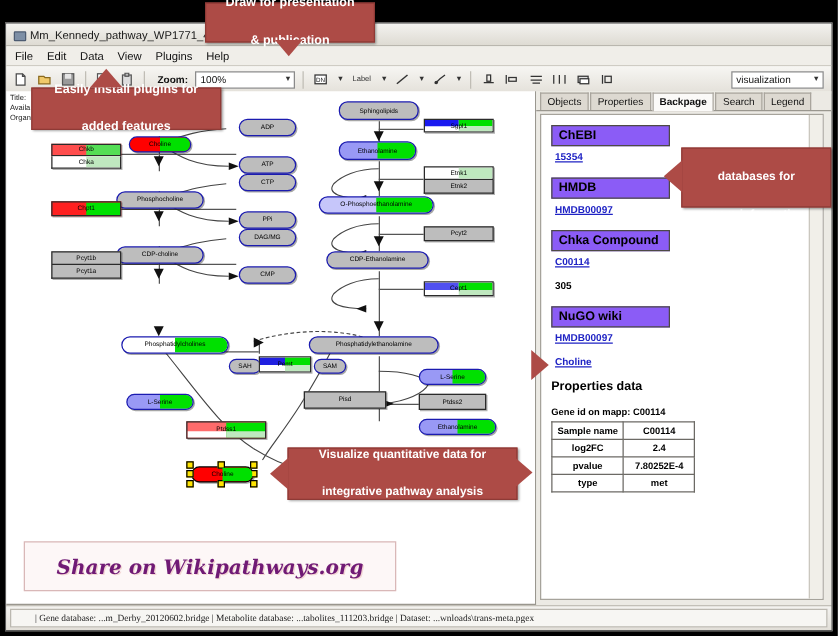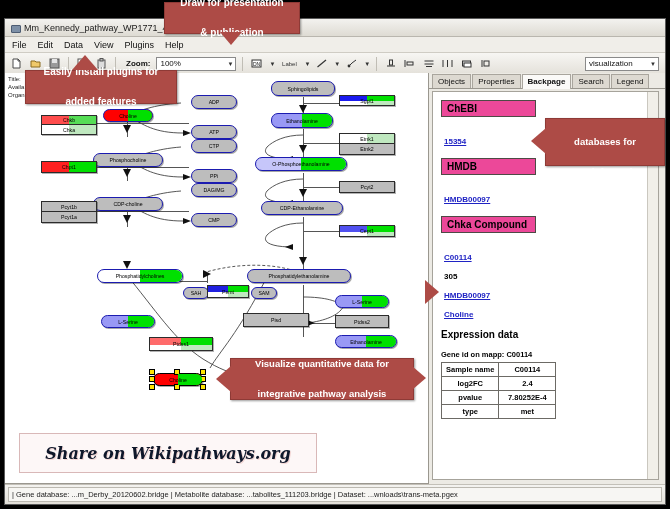--- a/index.html
+++ b/index.html
@@ -44,38 +44,38 @@
   .tab{font-size:8px;padding:2px 5px 1px 5px;background:#ddd9d1;border:1px solid #a9a59d;
        border-bottom:none;color:#111;line-height:10px;}
   .tab.active{background:#fbfaf8;font-weight:bold;padding-bottom:2px;margin-bottom:-1px;}
 
   .paneinner{position:absolute;left:3px;top:18px;right:6px;bottom:4px;background:#fff;
              border:1px solid #a6a39b;overflow:hidden;}
   .panescroll{position:absolute;right:0;top:0;width:10px;bottom:0;background:#f1efe9;
               border-left:1px solid #cac7bf;}
   .panecontent{position:absolute;left:8px;top:6px;right:14px;bottom:0;}
 
-  .dbhead{display:inline-block;min-width:83px;border:1px solid #4d4a45;background:#ec4899;
-          font-size:10px;font-weight:bold;color:#000;padding:2px 5px;margin-bottom:20px;}
+  .dbhead{display:inline-block;min-width:83px;border:1px solid #4d4a45;background:#8b5cf6;
+          font-size:10px;font-weight:bold;color:#000;padding:2px 5px;margin-bottom:4px;}
   .dblink{font-size:8px;color:#1f23c4;text-decoration:underline;display:block;
           margin:0 0 10px 3px;font-weight:bold;}
   .dbplain{font-size:8px;color:#000;display:block;margin:0 0 10px 3px;font-weight:bold;}
   .exphead{font-size:10px;font-weight:bold;color:#000;margin:2px 0 10px 0;}
   .geneid{font-size:7.5px;color:#000;font-weight:bold;margin-bottom:3px;}
 
   table.expr{border-collapse:collapse;}
   table.expr td{border:1px solid #6c6a65;font-size:7.5px;font-weight:bold;color:#000;
                 text-align:center;padding:2px 4px;min-width:48px;}
 
   
   .statusbar{position:absolute;left:0;right:0;bottom:0;height:19px;
              background:linear-gradient(to bottom,#f4f3f0,#e2dfd8);border-top:1px solid #c3c0b8;
              display:flex;align-items:center;}
   .statusinner{margin:2px 3px;flex:1 1 auto;height:13px;border:1px solid #bbb8b0;background:#f7f6f3;
-               display:flex;align-items:center;padding-left:3px;font-size:7.5px;color:#1a1a1a;}
+               display:flex;align-items:center;padding-left:19px;font-size:7.5px;color:#1a1a1a;font-family:Liberation Serif, serif;}
 
   
   .meta{position:absolute;left:3px;top:2px;font-size:6px;color:#222;line-height:8px;}
 
   
   .node{position:absolute;box-sizing:border-box;display:flex;align-items:center;
         justify-content:center;font-size:5.2px;color:#000;text-align:center;line-height:6px;
         overflow:hidden;}
   .metab{border:1px solid #1b1bb0;border-radius:7px;background:#bdbdbd;
          box-shadow:1px 1px 0 rgba(0,0,0,.35);}
@@ -104,21 +104,21 @@
   .tri-up{border-left:13px solid transparent;border-right:13px solid transparent;
           border-bottom:15px solid #ad4b46;}
   .tri-left{border-top:13px solid transparent;border-bottom:13px solid transparent;
             border-right:15px solid #ad4b46;}
   .tri-right{border-top:12px solid transparent;border-bottom:12px solid transparent;
              border-left:14px solid #ad4b46;}
 
   .sharebox{position:absolute;background:#fdf7f7;border:1px solid #d9b8b8;
             display:flex;align-items:center;justify-content:center;}
   .sharebox span{font-family:"DejaVu Serif",serif;font-style:italic;font-weight:bold;
-                 font-size:16px;color:#0f172a;text-shadow:1px 1px 0 #f3d6d4;}
+                 font-size:16px;color:#701a75;text-shadow:1px 1px 0 #f3d6d4;}
 </style>
 </head>
 <body>
 
 <div id="root">
 
   <div class="window">
 
     <div class="titlebar">
       <span class="tbicon"></span>
@@ -508,25 +508,26 @@
             <a class="dblink" href="#">15354</a>
 
             <div class="dbhead">HMDB</div>
             <a class="dblink" href="#">HMDB00097</a>
 
             <div class="dbhead">Chka Compound</div>
             <a class="dblink" href="#">C00114</a>
 
             <span class="dbplain">305</span>
 
+            <div class="dbhead">NuGO wiki</div>
             <a class="dblink" href="#">HMDB00097</a>
 
             <a class="dblink" href="#">Choline</a>
 
-            <div class="exphead">Expression data</div>
+            <div class="exphead">Properties data</div>
             <div class="geneid">Gene id on mapp: C00114</div>
 
             <table class="expr">
               <tbody>
                   <tr>
                 <td>Sample name</td>
                 <td>C00114</td>
               </tr>
               <tr>
                 <td>log2FC</td>

